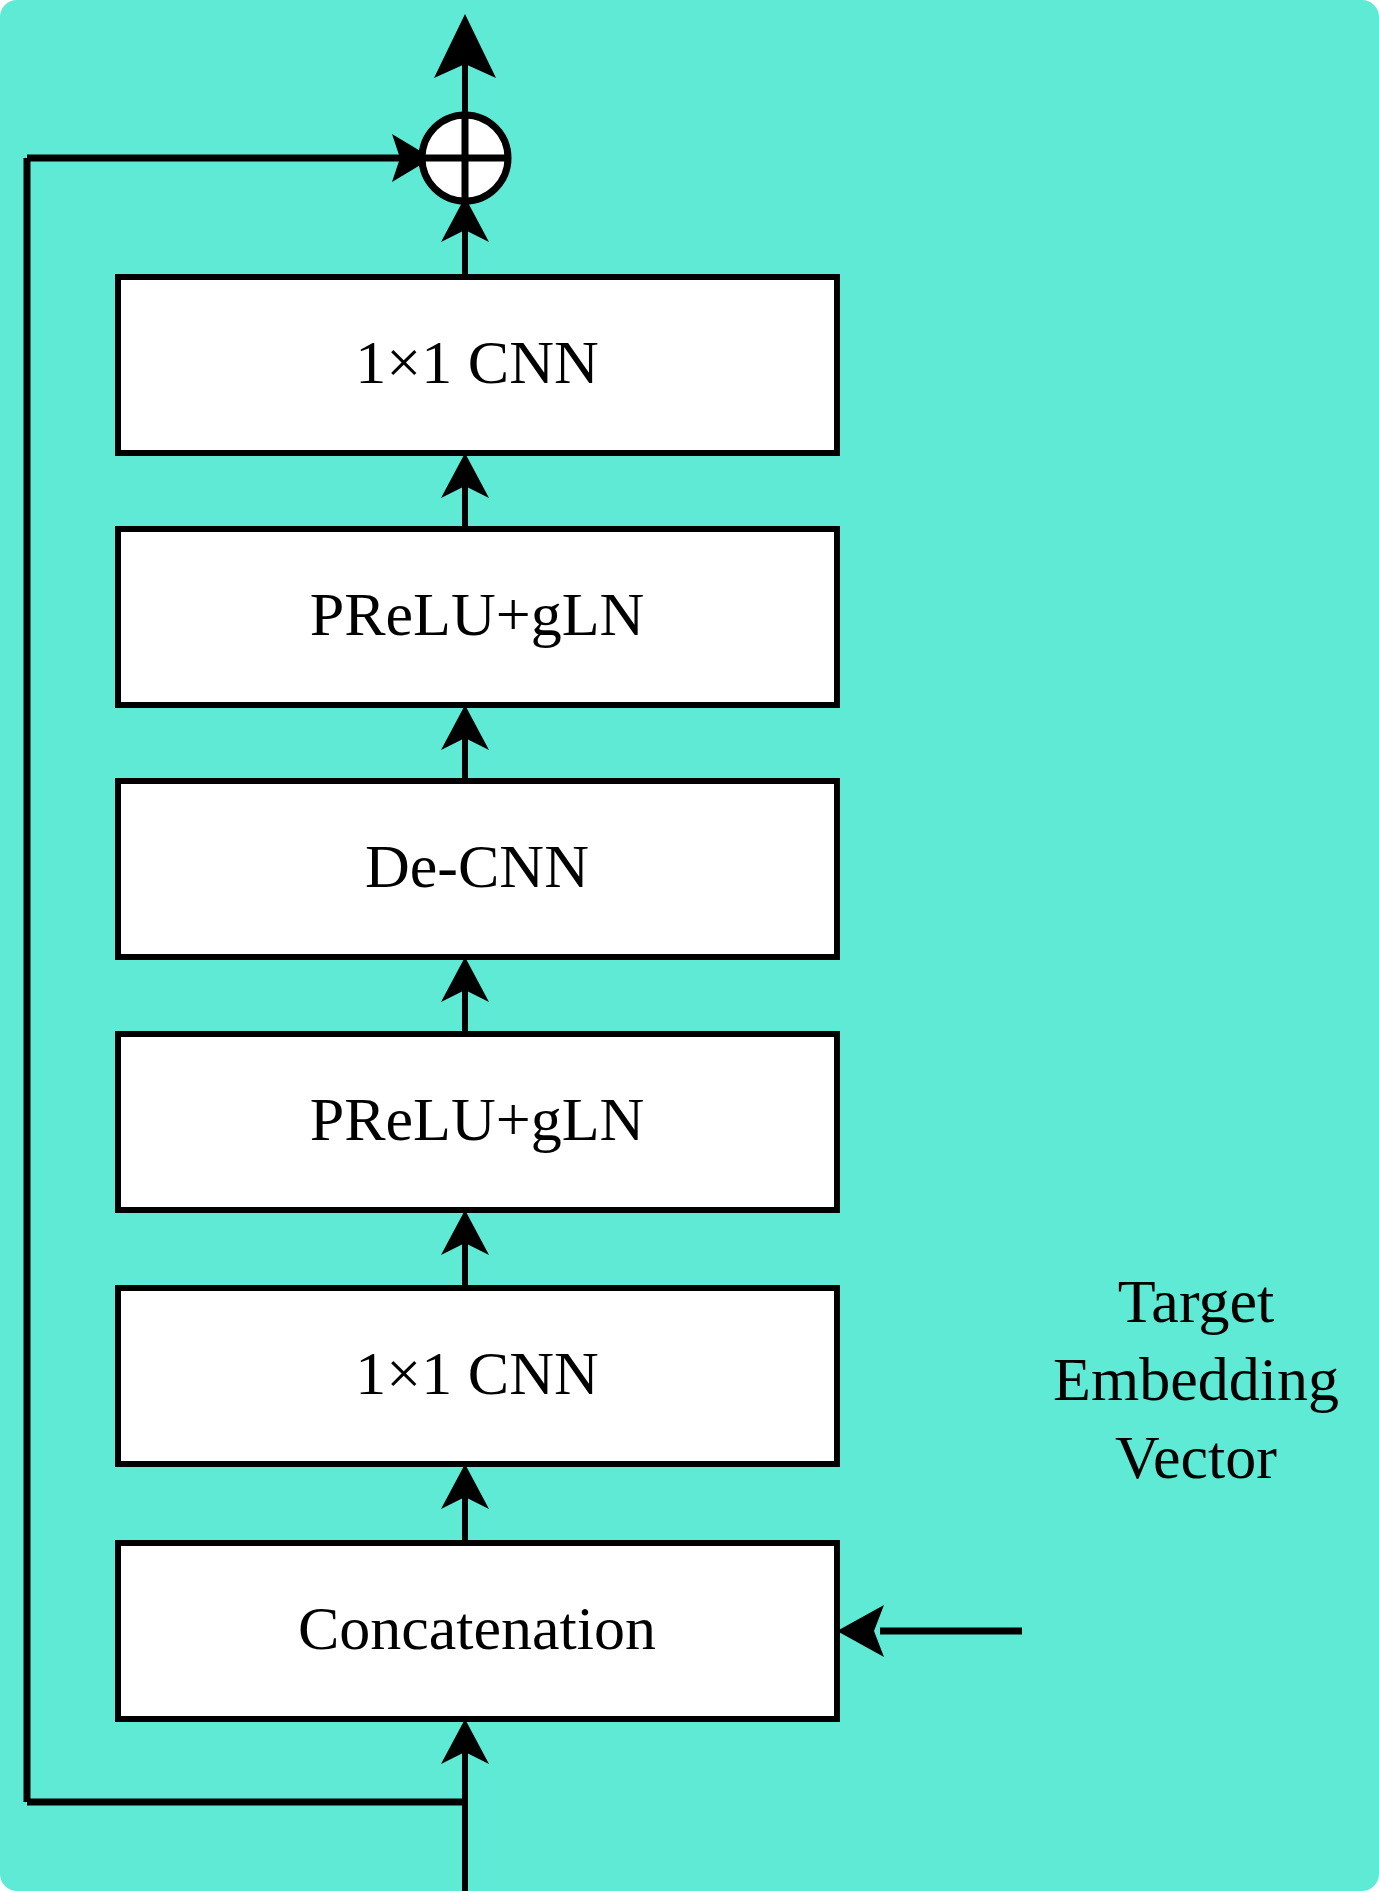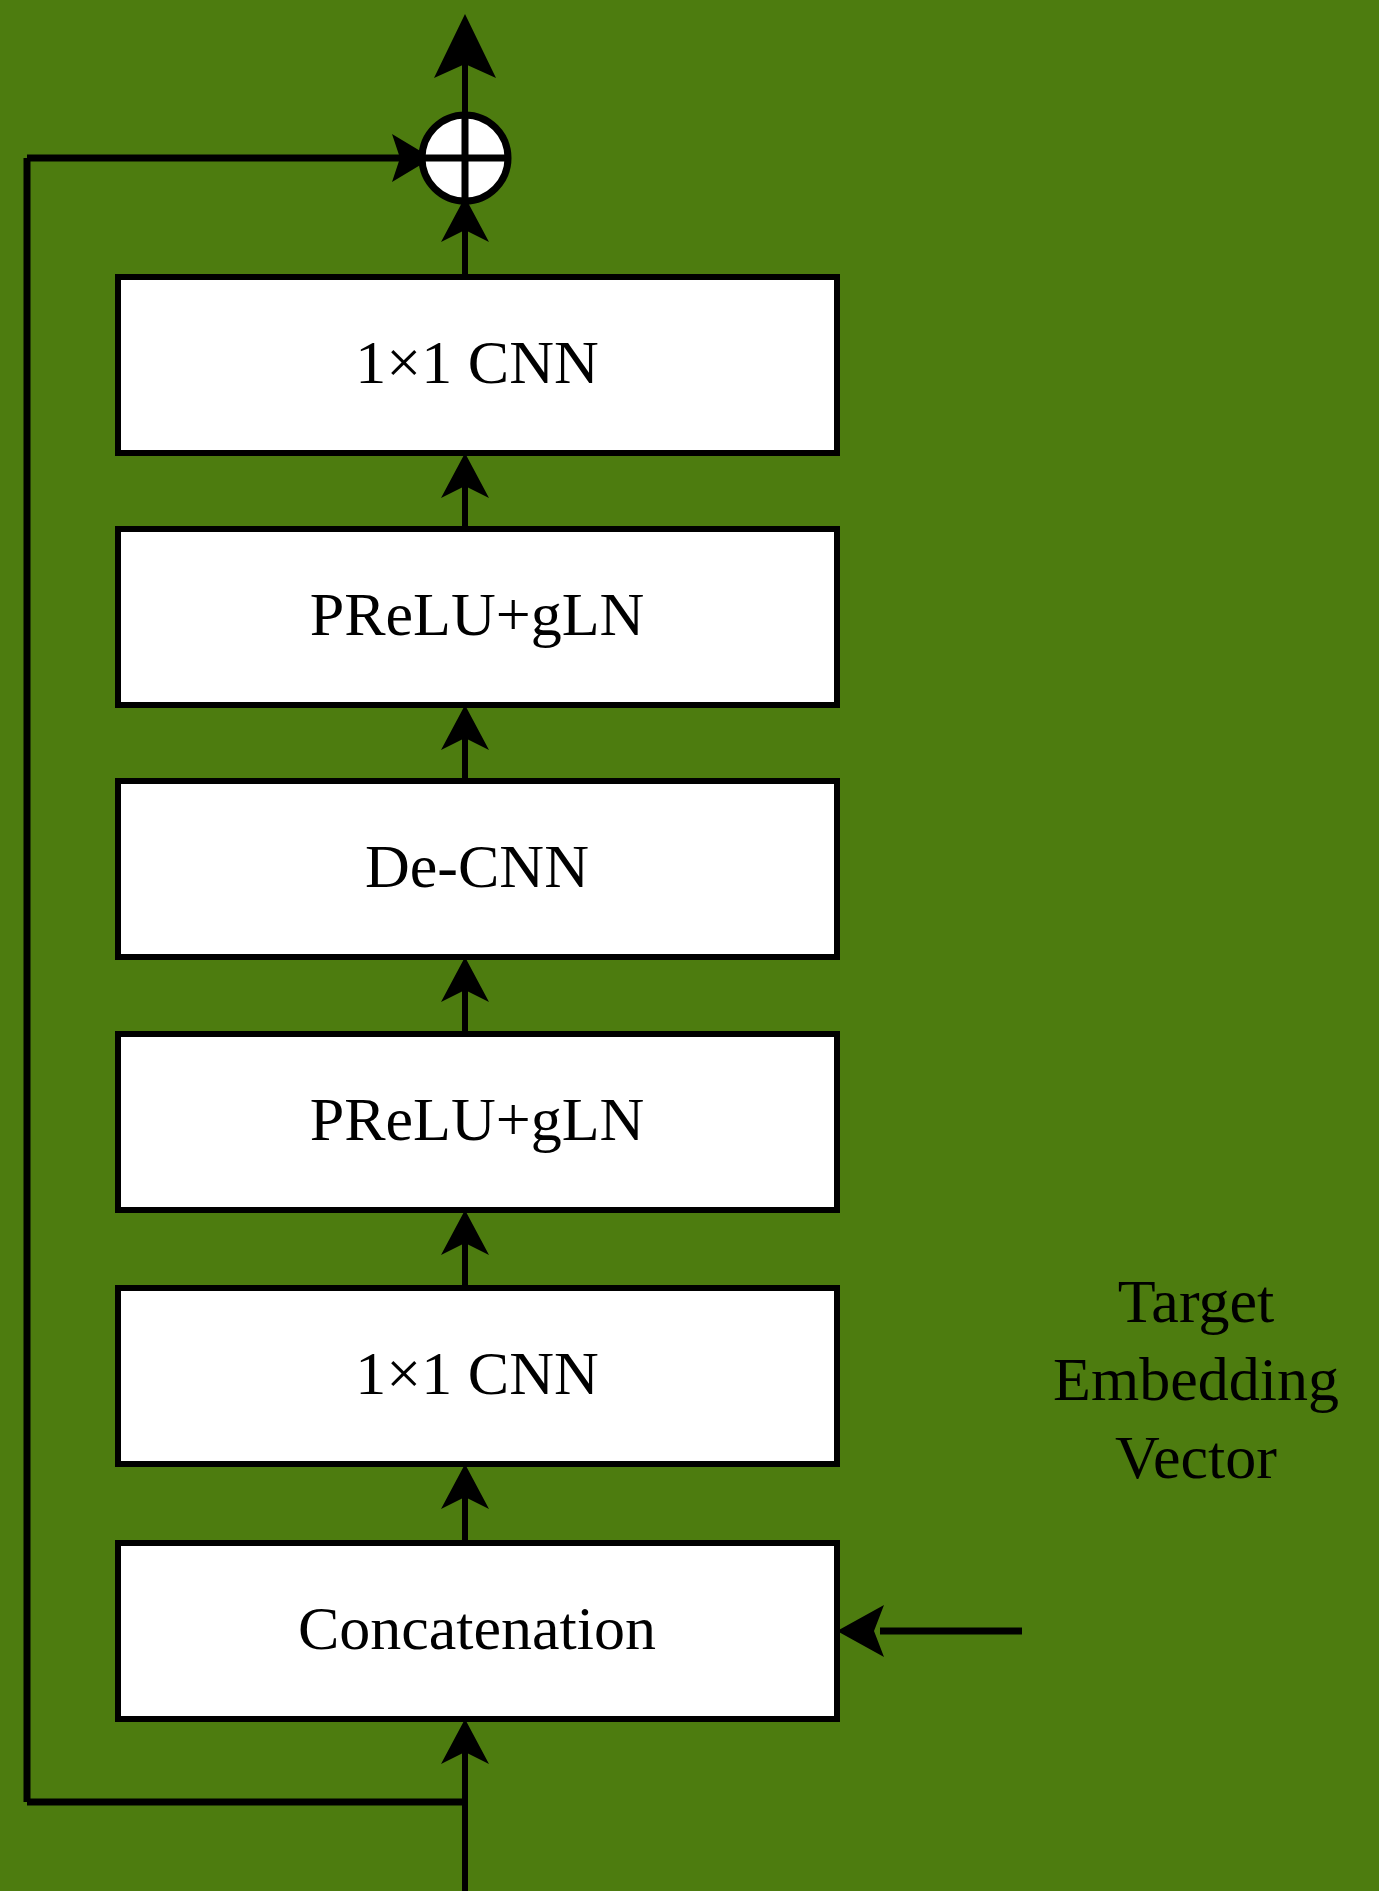--- a/index.html
+++ b/index.html
@@ -4,23 +4,24 @@
 <style>
   html, body {
     margin: 0;
     padding: 0;
     background: #ffffff;
   }
   #page {
     position: relative;
     width: 1379px;
     height: 1891px;
-    background: #4d7c0f;
+    background: #5eead4;
     overflow: hidden;
     font-family: "Liberation Serif", "DejaVu Serif", serif;
+    border-radius: 17px;
   }
   svg#diagram {
     position: absolute;
     left: 0;
     top: 0;
     width: 1379px;
     height: 1891px;
   }
   .box-label {
     font-family: "Liberation Serif", "DejaVu Serif", serif;

